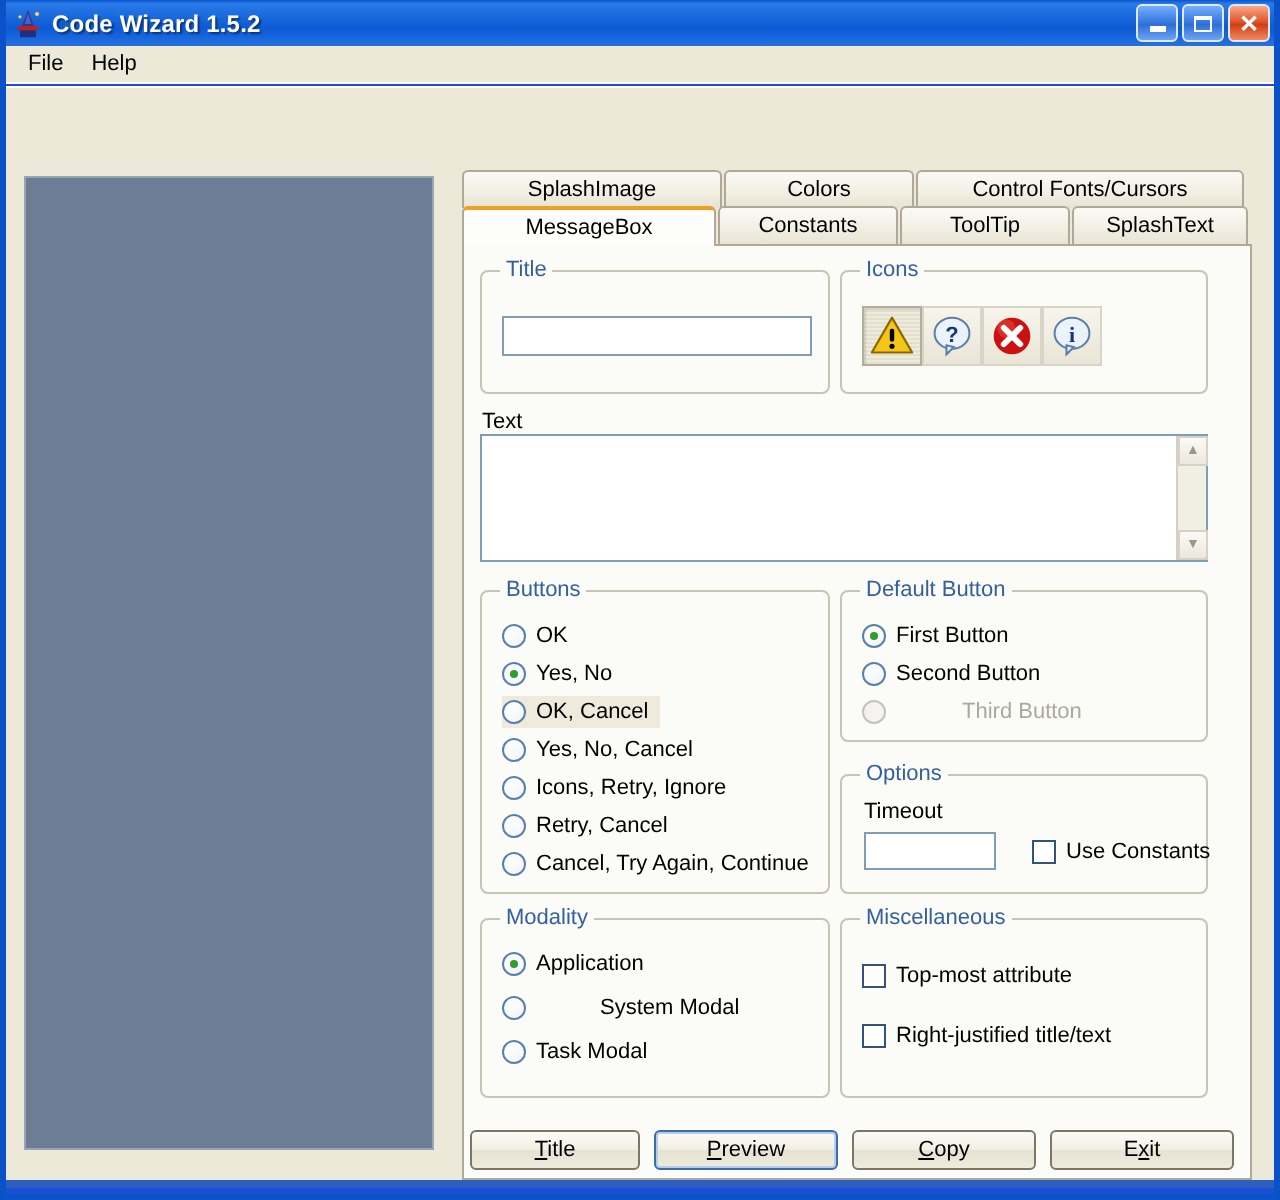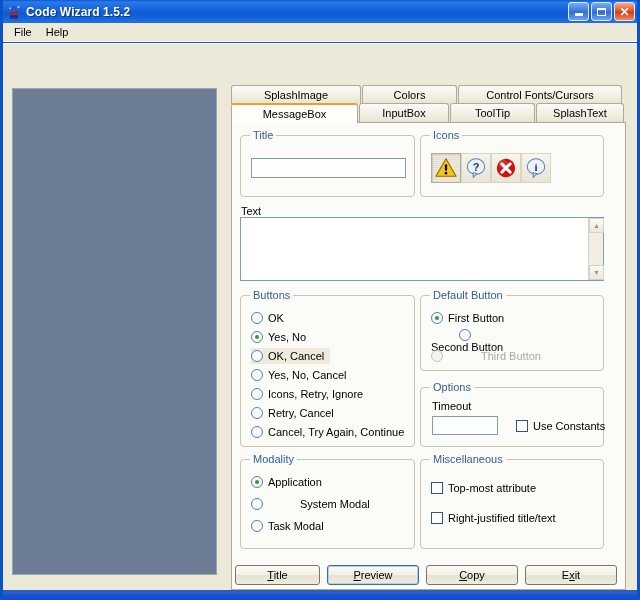--- a/index.html
+++ b/index.html
@@ -314,21 +314,21 @@
     <div id="tabctrl">
 
       <div class="tabrow" id="tabrow-top">
         <div class="tab" id="tab-splashimage">SplashImage</div>
         <div class="tab" id="tab-colors">Colors</div>
         <div class="tab" id="tab-ctrlfonts">Control Fonts/Cursors</div>
       </div>
 
       <div class="tabrow" id="tabrow-bottom">
         <div class="tab selected" id="tab-messagebox">MessageBox</div>
-        <div class="tab" id="tab-inputbox">InputBox</div>
+        <div class="tab" id="tab-inputbox">Constants</div>
         <div class="tab" id="tab-tooltip">ToolTip</div>
         <div class="tab" id="tab-splashtext">SplashText</div>
       </div>
 
       <div id="tabpage">
 
         <div class="groupbox" style="left:8px; top:12px; width:175px; height:62px;">
           <span class="gb-legend">Title</span>
           <input class="textbox" type="text" style="left: 10px; top: 22px; width: 155px; height: 20px; padding: 1px 3px; font-size: 11px;" placeholder="">
         </div>
@@ -414,21 +414,21 @@
           </div>
         </div>
 
         <div class="groupbox" style="left:188px; top:172px; width:184px; height:76px;">
           <span class="gb-legend">Default Button</span>
 
           <div class="opt-row" style="left:10px; top:14px;">
             <span class="radio checked"></span>
             <span class="opt-label">First Button</span>
           </div>
-          <div class="opt-row" style="left:10px; top:33px;flex-direction:column;">
+          <div class="opt-row" style="left:10px; top:33px;">
             <span class="radio"></span>
             <span class="opt-label">Second Button</span>
           </div>
           <div class="opt-row" style="left:10px; top:52px;gap:33px;">
             <span class="radio disabled"></span>
             <span class="opt-label disabled">Third Button</span>
           </div>
         </div>
 
         <div class="groupbox" style="left:188px; top:264px; width:184px; height:60px;">

